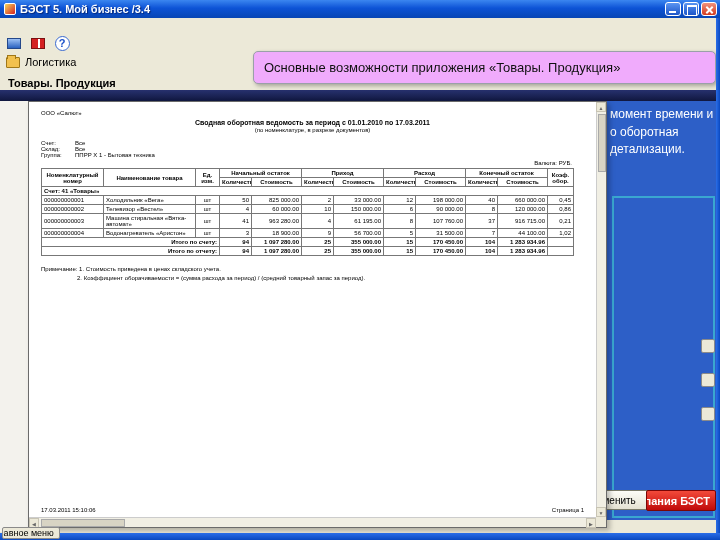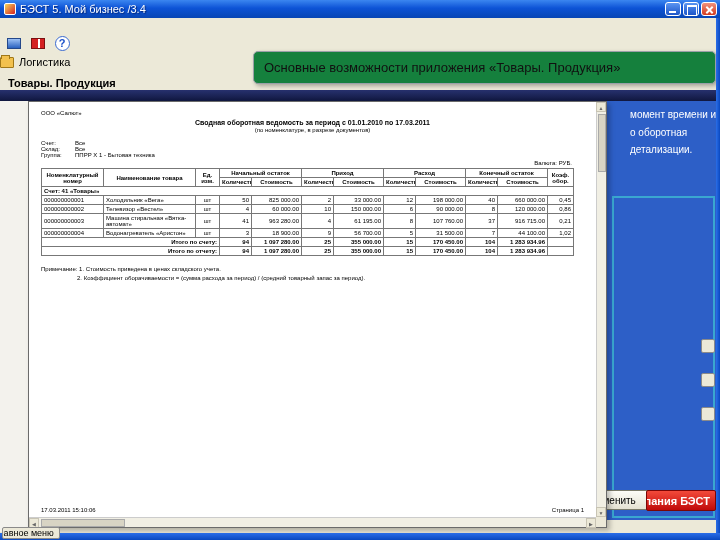--- a/index.html
+++ b/index.html
@@ -5,21 +5,21 @@
   * { box-sizing: border-box; margin: 0; padding: 0; }
   html,body { width:720px; height:540px; }
   body { font-family:"Liberation Sans", sans-serif; background:#ece9d8; overflow:hidden; }
   .stage { position:relative; width:720px; height:540px; overflow:hidden; background:#ece9d8; }
 
   
   .titlebar { position:absolute; left:0; top:0; width:720px; height:18px;
     background:linear-gradient(180deg,#3b86f0 0%,#0d53d6 45%,#0846b4 100%);
     display:flex; align-items:center; padding:0 3px 0 4px; z-index:40; }
   .app-ico { width:12px; height:12px; background:linear-gradient(135deg,#f5d75a,#d42020); border:1px solid #fff; border-radius:2px; margin-right:4px; }
-  .titlebar .ttl { color:#fff; font-size:11px; font-weight:normal; text-shadow:1px 1px 1px #04277a; white-space:nowrap; }
+  .titlebar .ttl { color:#fff; font-size:11px; font-weight:bold; text-shadow:1px 1px 1px #04277a; white-space:nowrap; }
   .tb-btns { margin-left:auto; display:flex; gap:2px; }
   .tb-btn { position:relative; width:16px; height:14px; border:1px solid #fff; border-radius:3px;
     background:linear-gradient(#5b95f2,#1c55c8); }
   .tb-btn.min::after { content:""; position:absolute; left:3px; bottom:2px; width:7px; height:2px; background:#fff; }
   .tb-btn.max::after { content:""; position:absolute; left:3px; top:2px; width:8px; height:8px; border:1px solid #fff; border-top-width:2px; }
   .tb-btn.close { background:linear-gradient(#f0927e,#d23a1e); }
   .tb-btn.close::before, .tb-btn.close::after { content:""; position:absolute; left:3px; top:6px; width:9px; height:2px; background:#fff; }
   .tb-btn.close::before { transform:rotate(45deg); }
   .tb-btn.close::after { transform:rotate(-45deg); }
 
@@ -38,36 +38,36 @@
   
   .toolbar { position:absolute; left:0; top:33px; width:720px; height:21px; display:flex; align-items:center; gap:4px; padding-left:4px; z-index:5; }
   .icon-btn { width:20px; height:19px; display:flex; align-items:center; justify-content:center; }
   .monitor-ic { position:relative; width:14px; height:11px; background:linear-gradient(#9cc0f4,#2a62c0); border:1px solid #24488a; }
   .book-ic { position:relative; width:14px; height:11px; background:#d42020; border:1px solid #7a1010; }
   .book-ic::after { content:""; position:absolute; left:6px; top:0; width:2px; height:9px; background:#fff; }
   .help-ic { width:15px; height:15px; border-radius:50%; background:#fff; border:1px solid #3a6ad0; color:#1a50c8;
     font-weight:bold; font-size:11px; line-height:13px; text-align:center; }
 
   
-  .nav-section { position:absolute; left:0; top:56px; display:flex; align-items:center; gap:5px; font-size:11px; z-index:5; }
+  .nav-section { position:absolute; left:6px; top:56px; display:flex; align-items:center; gap:5px; font-size:11px; z-index:5; }
   .folder-ic { position:relative; width:14px; height:11px; background:#f2c14e; border:1px solid #a07818; border-radius:1px; }
   .folder-ic::before { content:""; position:absolute; left:0; top:-3px; width:7px; height:3px; background:#f2c14e; border:1px solid #a07818; border-bottom:none; }
   .nav-sub { position:absolute; left:8px; top:77px; font-size:11px; font-weight:bold; z-index:5; }
   .navy-band { position:absolute; left:0; top:90px; width:720px; height:11px;
     background:linear-gradient(180deg,#27316e,#10173f); z-index:4; }
 
   
-  .callout { position:absolute; left:253px; top:51px; width:463px; height:33px; background:#15803d;
+  .callout { position:absolute; left:253px; top:51px; width:463px; height:33px; background:#f0abfc;
     border:1px solid #9aa0a8; border-radius:5px; box-shadow:2px 2px 4px rgba(0,0,0,.3);
     display:flex; align-items:center; padding-left:10px; font-size:13px; color:#111; z-index:30; white-space:nowrap; overflow:hidden; }
 
   
   .left-margin { position:absolute; left:0; top:101px; width:28px; height:431px; background:#f3f2ed; z-index:1; }
   .blue-panel { position:absolute; left:560px; top:101px; width:157px; height:419px; background:#2d5fc7; z-index:1; }
-  .side-text { position:absolute; left:630px; top:106px; z-index:2; color:#fff; font-size:10px; line-height:17.5px; white-space:nowrap; }
+  .side-text { position:absolute; left:610px; top:106px; z-index:2; color:#fff; font-size:12px; line-height:17.5px; white-space:nowrap; }
   .dlg-outline { position:absolute; left:612px; top:196px; width:103px; height:322px; border:2px solid #3aa7d0; z-index:3; }
   .mini-btn { position:absolute; left:701px; width:14px; height:14px; background:#ece9d8; border:1px solid #8a8a8a; border-radius:2px; z-index:6; }
   .cancel-btn { position:absolute; left:576px; top:490px; width:74px; height:20px; background:linear-gradient(#fdfdf8,#e4e1d2);
     border:1px solid #7b7b6a; border-radius:3px; font-size:10px; display:flex; align-items:center; justify-content:center; z-index:5; }
   .brand-btn { position:absolute; left:646px; top:490px; width:70px; height:21px; background:linear-gradient(#f34a3a,#c00a0a);
     border:1px solid #7a0505; border-radius:2px; color:#fff; font-weight:bold; font-size:11px;
     display:flex; align-items:center; justify-content:flex-end; padding-right:5px; overflow:hidden; white-space:nowrap; z-index:6; }
 
   
   .report { position:absolute; left:28px; top:101px; width:579px; height:427px; background:#fff;

